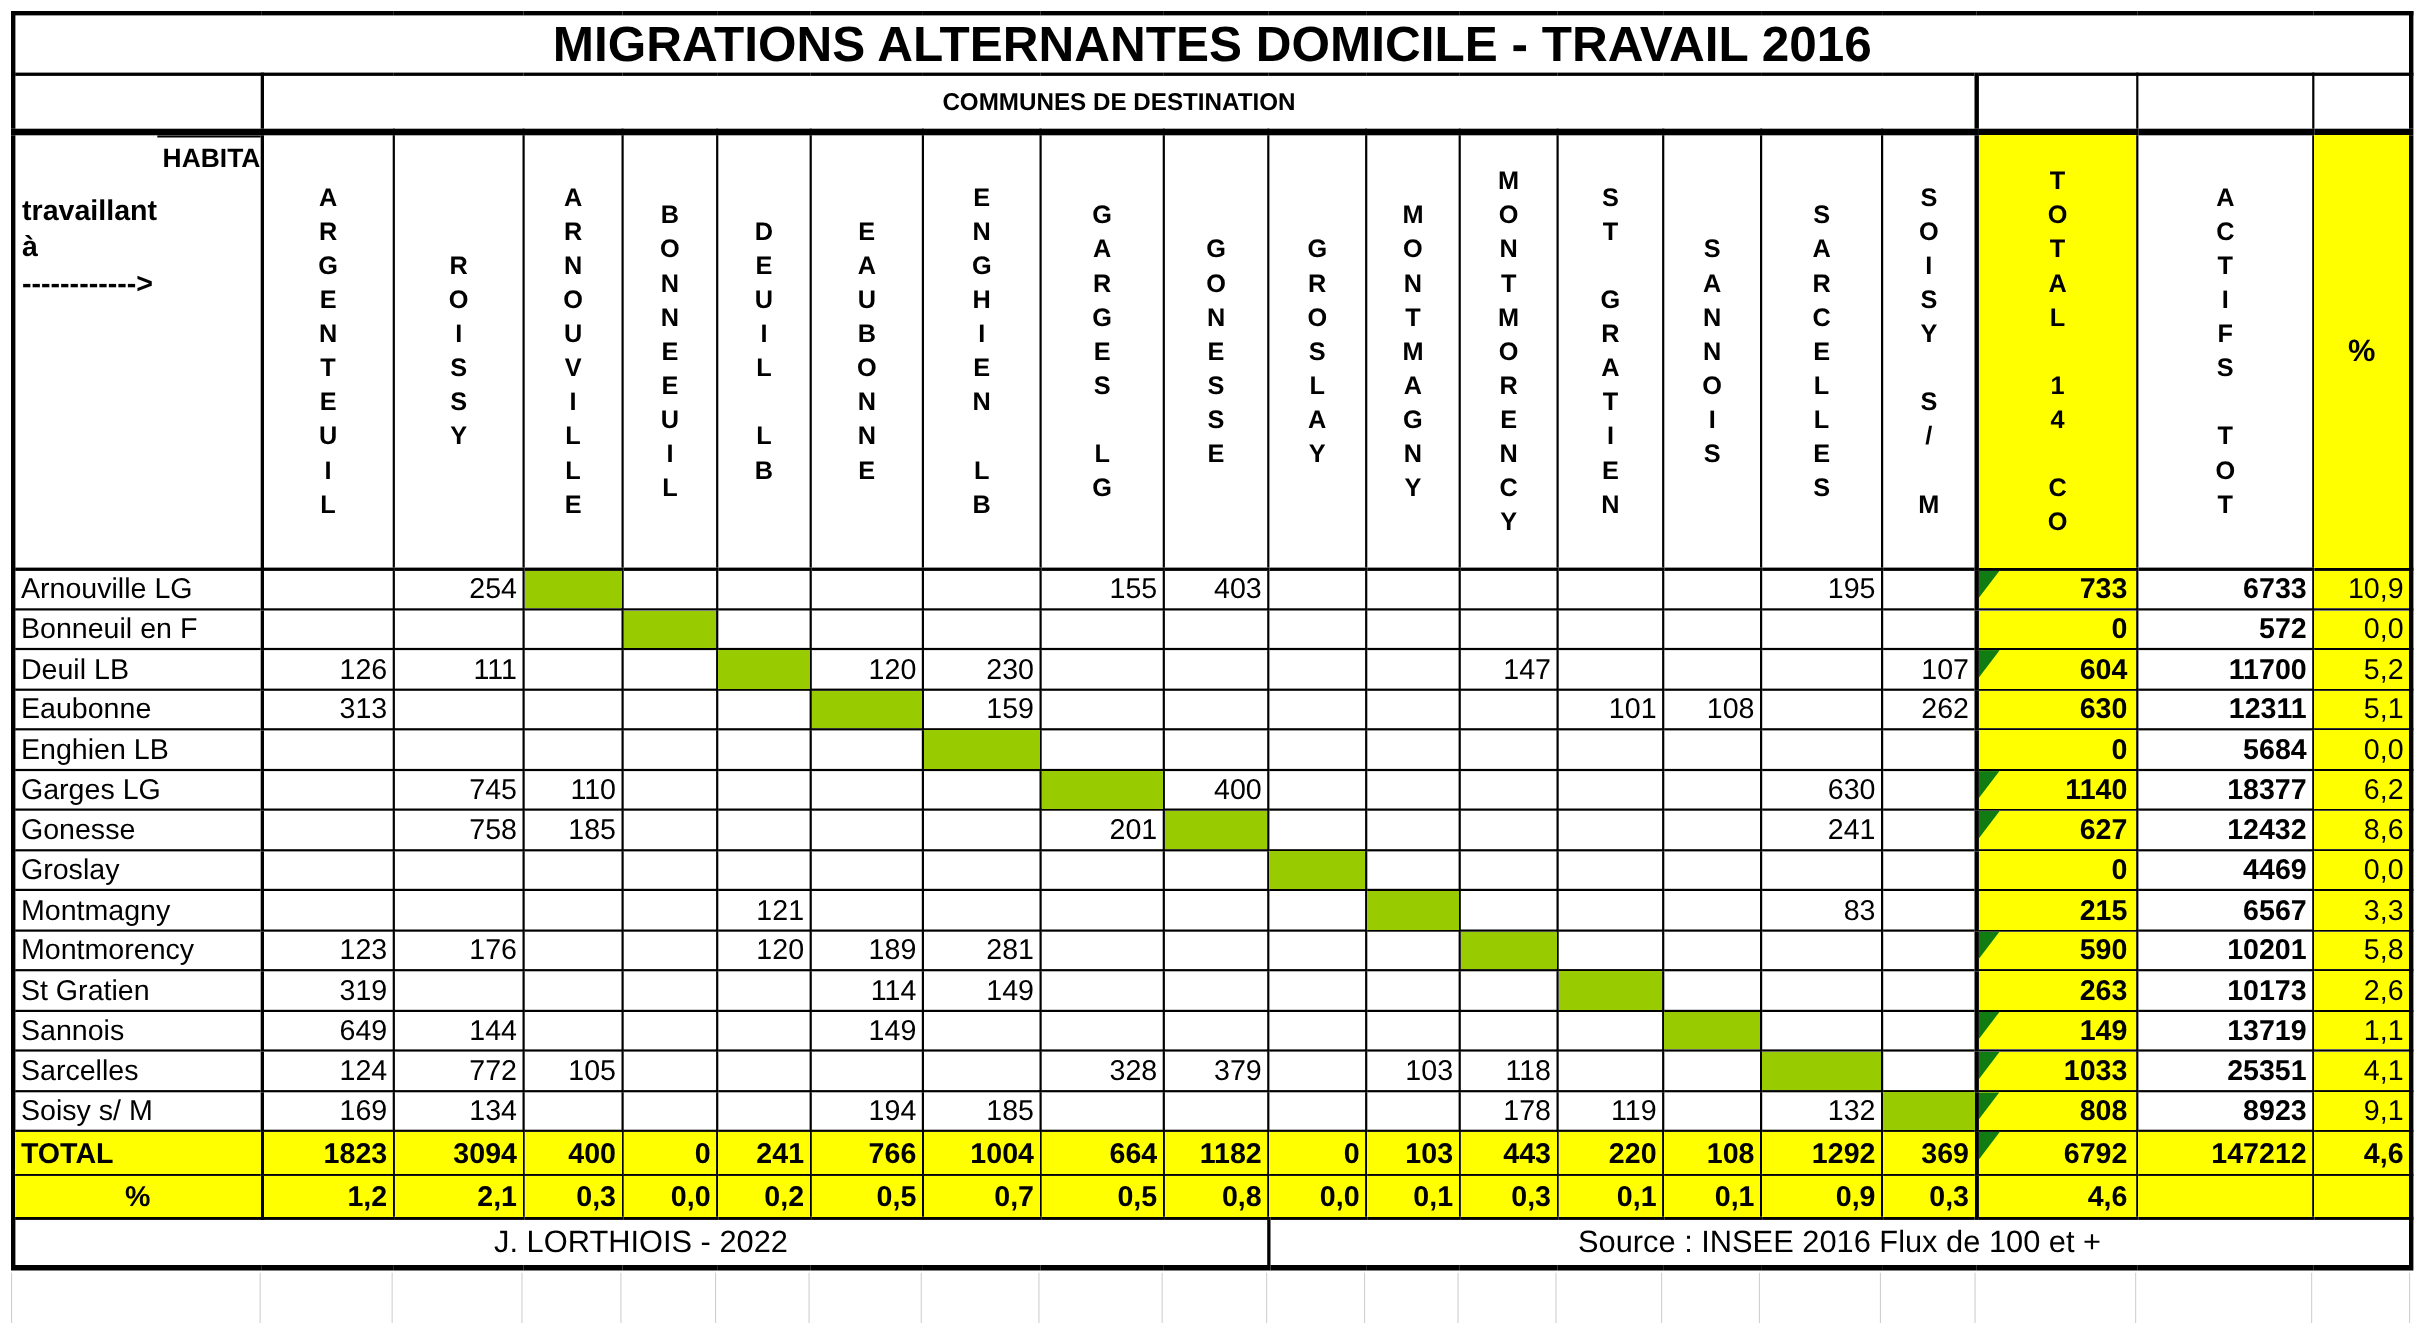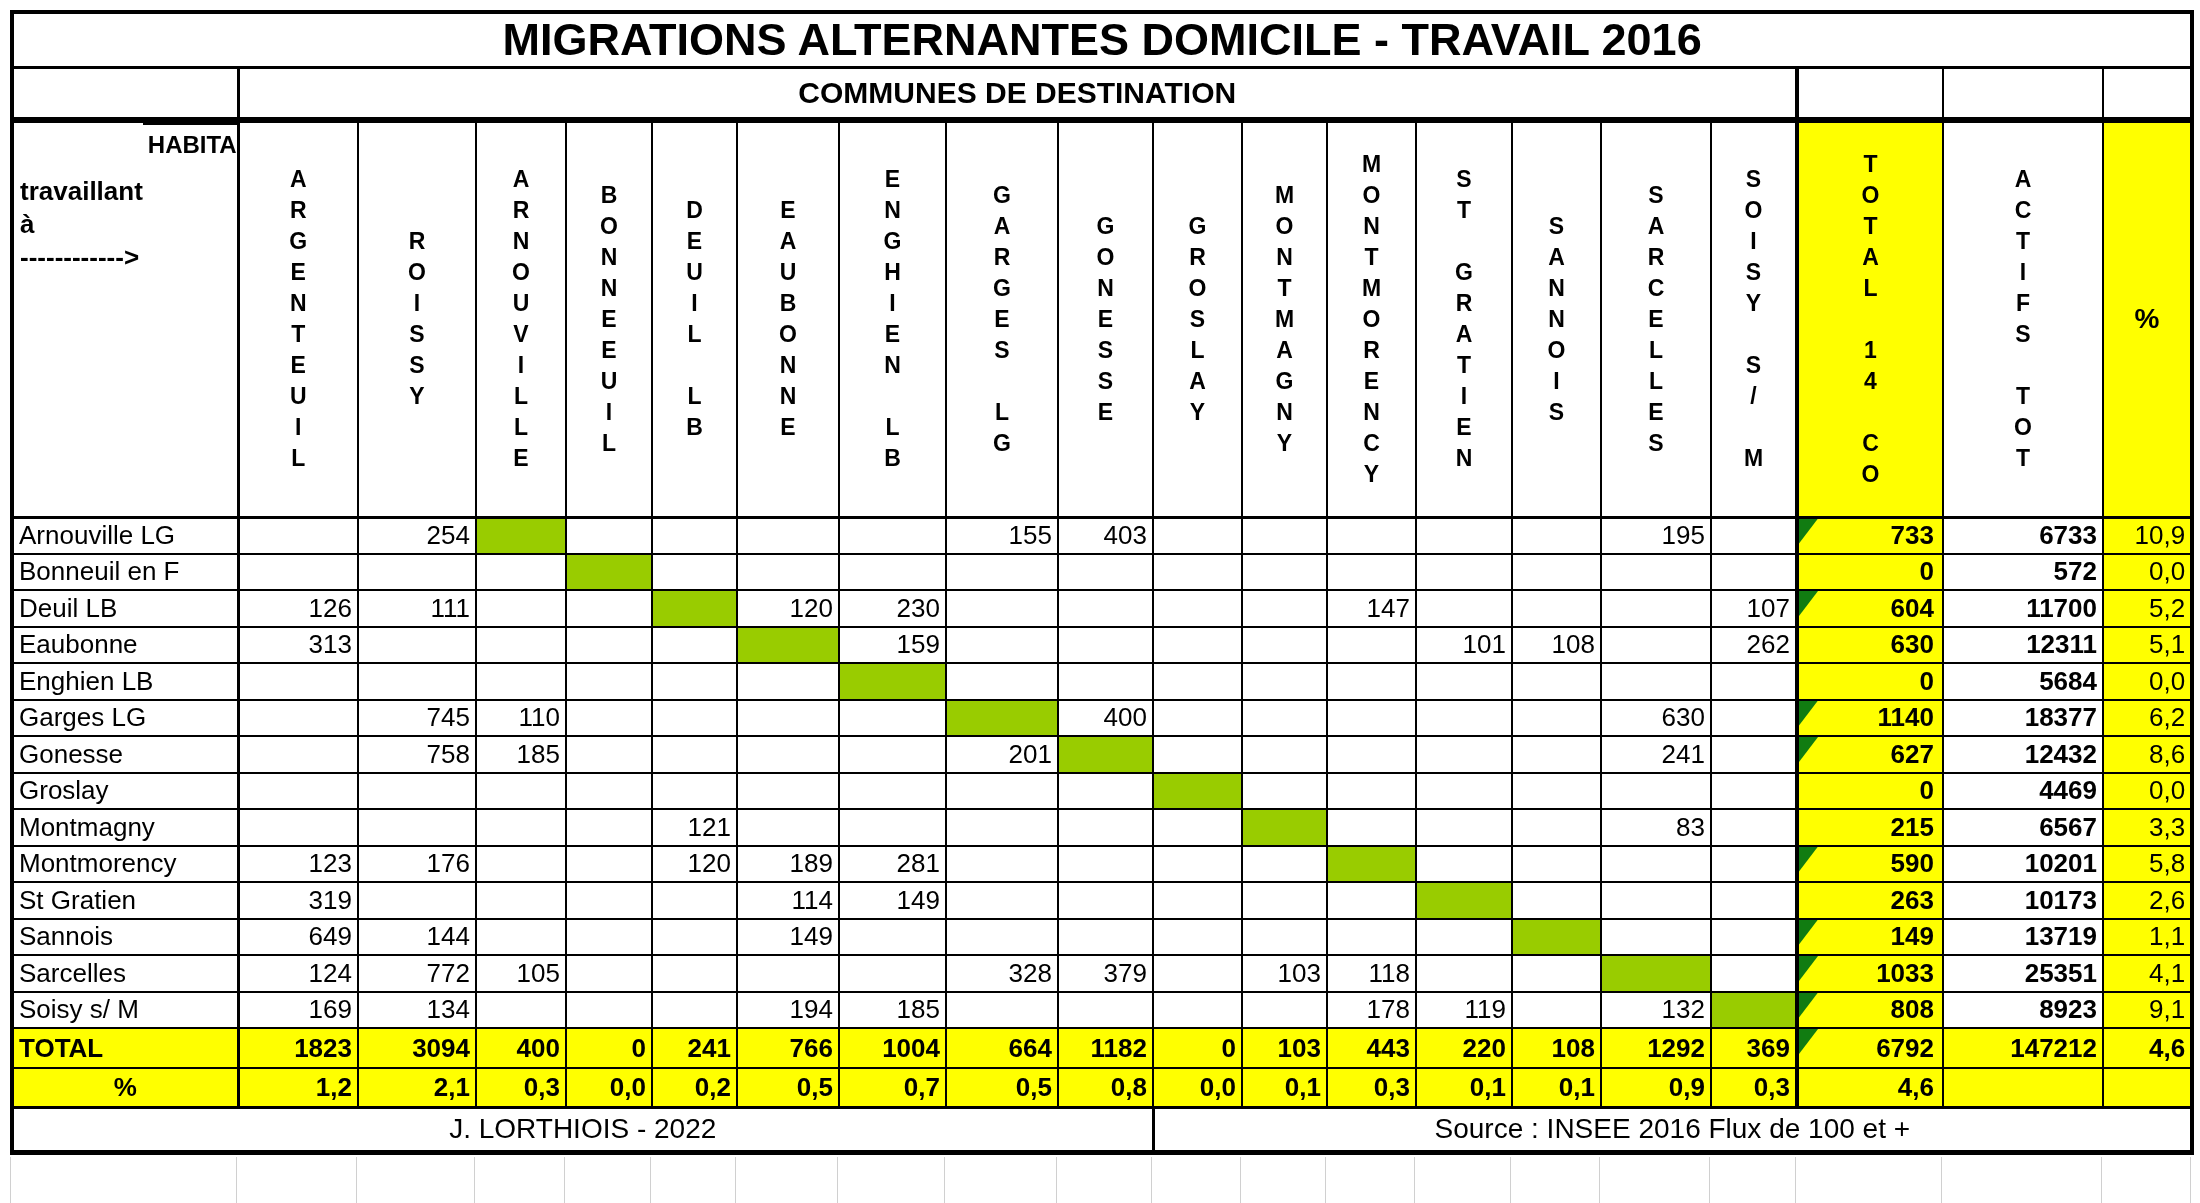--- a/index.html
+++ b/index.html
@@ -5,21 +5,21 @@
   :root{
     --yellow:#FFFF00; --diag:#99CC00; --note:#117C11; --grid:#D0D0D0;
   }
   html,body{margin:0;padding:0;background:#fff;width:2200px;height:1203px;overflow:hidden;}
   body{font-family:"Liberation Sans", sans-serif;color:#000;}
   .sheet{position:relative;width:2059px;height:1203px;background:#fff;}
   table{position:absolute;left:10px;top:10px;width:2180px;border-collapse:collapse;table-layout:fixed;border:4px solid #000;}
   td{border:2px solid #000;padding:0;overflow:hidden;white-space:nowrap;vertical-align:middle;position:relative;}
   .r-title{height:50px;} .r-title td{border-bottom:3px solid #000;text-align:center;font-size:45px;font-weight:bold;}
   .r-comm{height:52px;} .r-comm td{border-bottom:6px solid #000;}
-  .subtitle-cell{text-align:center;font-size:30px;font-weight:bold;}
+  .subtitle-cell{text-align:center;font-size:22px;font-weight:bold;}
   .r-hdr{height:393px;} .r-hdr td{border-bottom:3px solid #000;}
   tr.data{height:36.5px;}
   .r-total{height:40px;} .r-pct{height:39px;} .r-pct td{border-bottom:3px solid #000;}
   .r-foot{height:45px;} .r-foot td{border-bottom:5px solid #000;text-align:center;font-size:28px;}
   td.c0{border-right:3px solid #000;}
   td.totcol{border-left:4px solid #000;}
   .yl{background:var(--yellow);} .dg{background:var(--diag);}
   .b{font-weight:bold;}
   td.num{text-align:right;padding-right:5px;font-size:26px;}
   td.totcol.num{padding-right:8px;}

